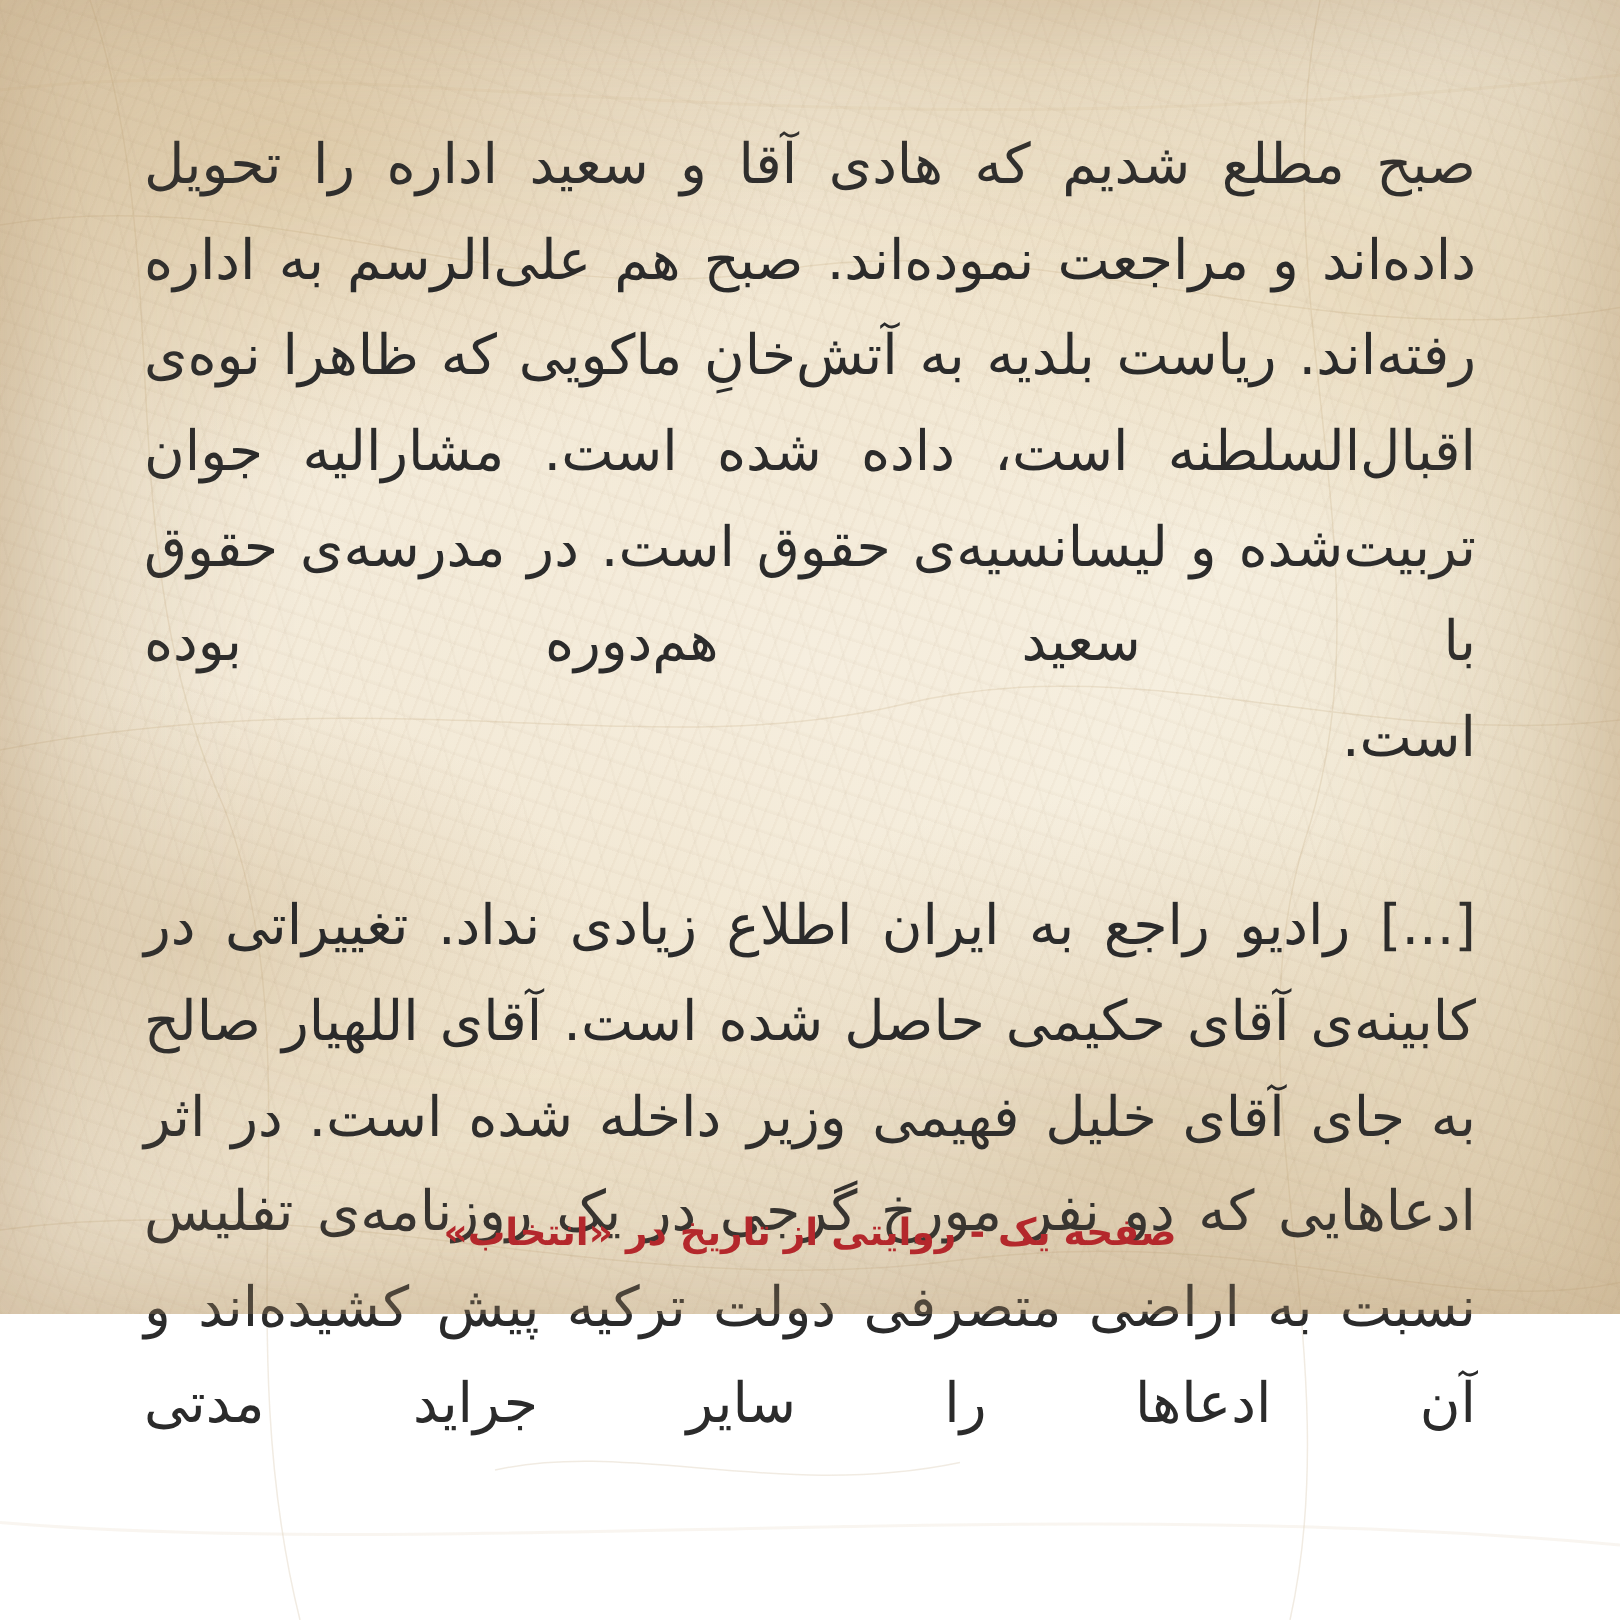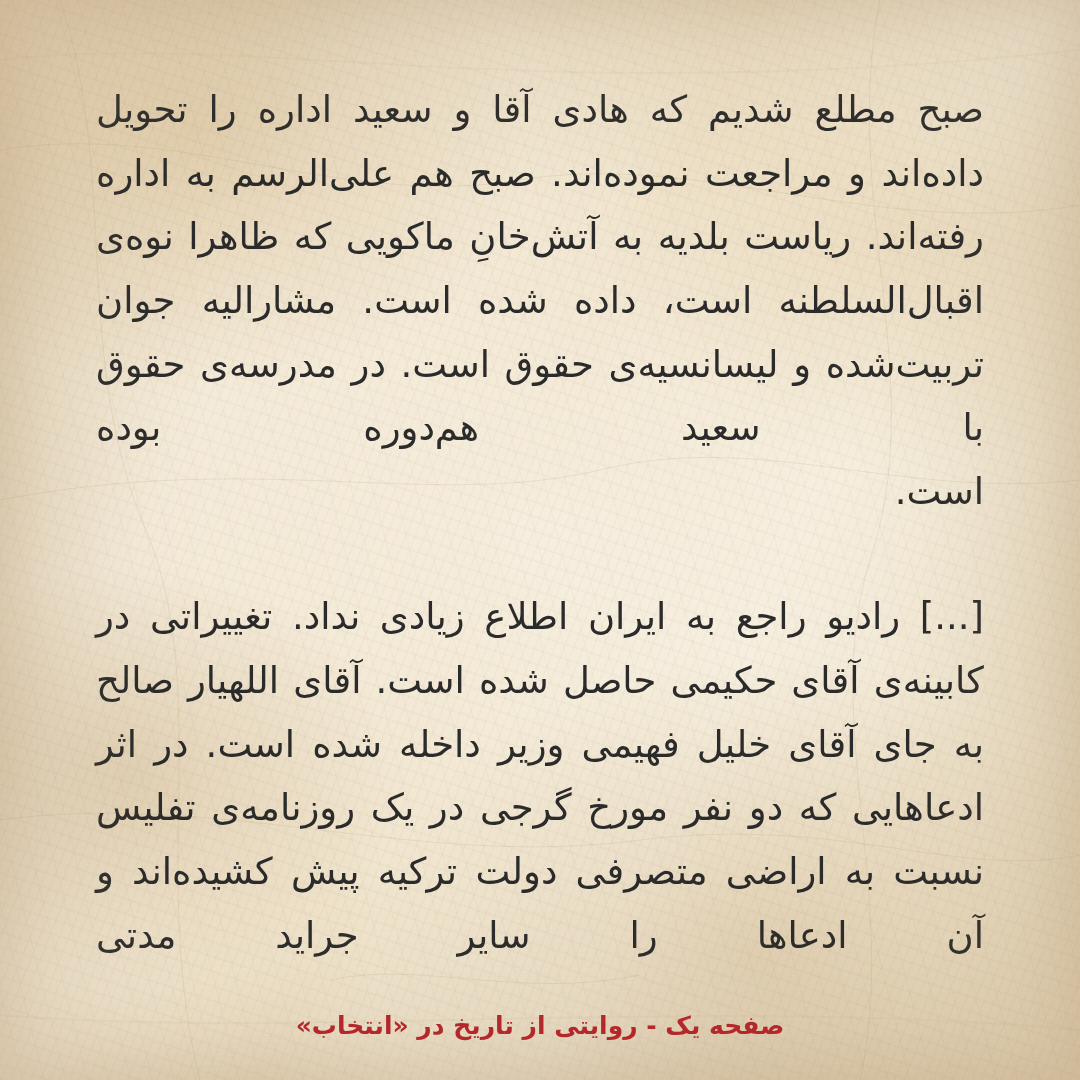--- a/index.html
+++ b/index.html
@@ -9,21 +9,21 @@
   body {
     width: 1080px;
     height: 1080px;
     overflow: hidden;
     font-family: "DejaVu Sans", "Liberation Sans", sans-serif;
   }
 
   #page {
     position: relative;
     width: 1080px;
-    height: 1080px;
+    height: 876px;
     box-sizing: border-box;
     background-color: #efe4cf;
     
     background-image:
       radial-gradient(ellipse 45% 35% at 18% 12%, rgba(214,188,145,0.55), rgba(214,188,145,0) 70%),
       radial-gradient(ellipse 40% 30% at 85% 22%, rgba(225,205,168,0.55), rgba(225,205,168,0) 72%),
       radial-gradient(ellipse 50% 38% at 70% 88%, rgba(206,180,140,0.45), rgba(206,180,140,0) 72%),
       radial-gradient(ellipse 35% 28% at 12% 72%, rgba(200,174,133,0.40), rgba(200,174,133,0) 70%),
       radial-gradient(ellipse 60% 50% at 50% 50%, rgba(247,240,226,0.85), rgba(247,240,226,0) 75%),
       linear-gradient(115deg, #e9dcc3 0%, #f3ead8 25%, #efe3cb 48%, #f5eeddff 66%, #e7d9bd 100%);

